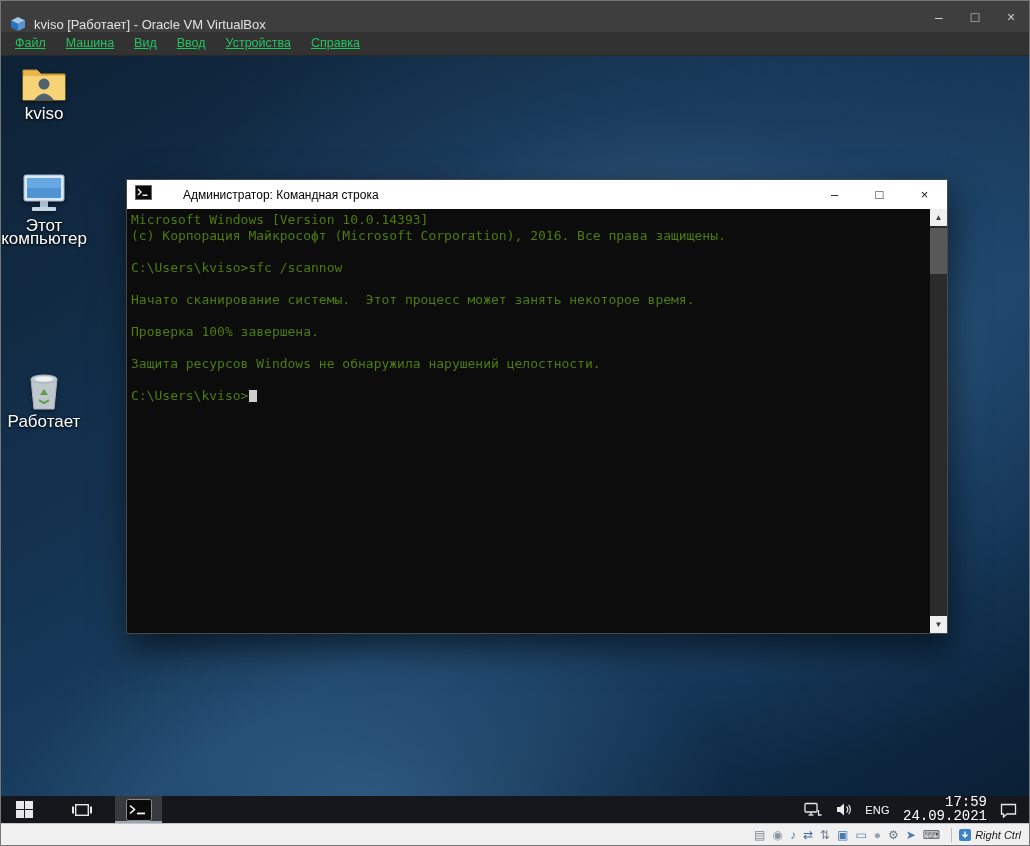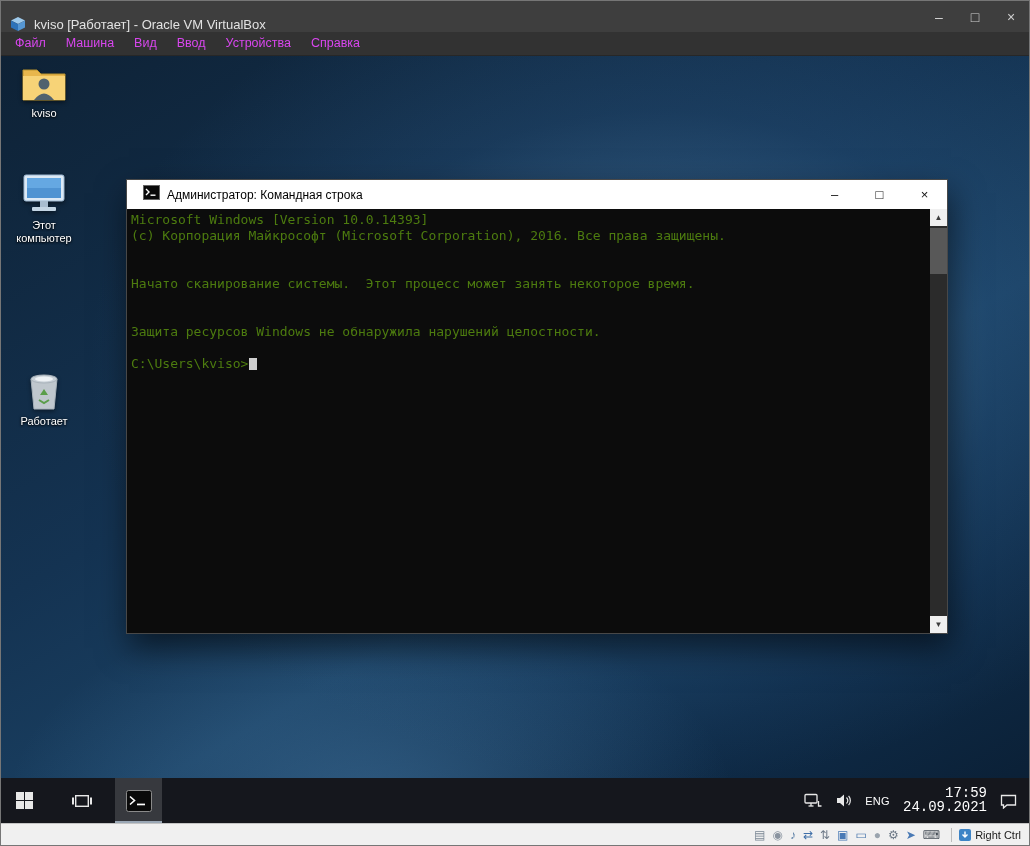--- a/index.html
+++ b/index.html
@@ -10,67 +10,67 @@
 
   
   .vbox-titlebar { flex: 0 0 31px; background: #3e3e3e; color: #e2e2e2; display: flex; align-items: flex-end; padding-left: 9px; font-size: 13px; }
   .vbox-appicon { display: flex; align-items: center; }
   .vbox-title { flex: 1; margin-left: 8px; white-space: nowrap; overflow: hidden; }
   .vbox-controls { display: flex; height: 100%; }
   .vbox-ctrl { width: 36px; display: flex; align-items: center; justify-content: center; color: #cfcfcf; font-size: 14px; cursor: default; }
 
   
   .vbox-menubar { flex: 0 0 23px; background: #323232; border-bottom: 1px solid #272727; display: flex; align-items: center; padding: 0 4px; }
-  .menu-item { padding: 0 10px; font-size: 12.5px; color: #d946ef; line-height: 23px; cursor: default; }
+  .menu-item { padding: 0 10px; font-size: 12.5px; color: #22c55e; line-height: 23px; cursor: default; text-decoration: underline; }
 
   
   .vm-screen { position: relative; flex: 1; overflow: hidden;
     background:
       radial-gradient(ellipse 760px 560px at 64% 40%, rgba(112,168,214,0.50), rgba(52,102,152,0.22) 45%, rgba(10,30,55,0) 75%),
       radial-gradient(ellipse 520px 300px at 36% 98%, rgba(95,155,205,0.35), rgba(10,30,55,0) 70%),
       linear-gradient(150deg, #0e2236 0%, #143352 40%, #1a4062 60%, #0f2c49 80%, #0a1e33 100%);
   }
 
   
   .desktop-icon { position: absolute; left: 2px; width: 82px; display: flex; flex-direction: column; align-items: center; gap: 4px; cursor: default; }
   .di-art { height: 42px; display: flex; align-items: flex-end; justify-content: center; filter: drop-shadow(0 2px 2px rgba(0,0,0,0.45)); }
-  .di-label { color: #ffffff; font-size: 11px; line-height: 13px; text-align: center; text-shadow: 0 1px 2px rgba(0,0,0,0.95), 0 0 3px rgba(0,0,0,0.6); }
+  .di-label { color: #ffffff; font-size: 17px; line-height: 13px; text-align: center; text-shadow: 0 1px 2px rgba(0,0,0,0.95), 0 0 3px rgba(0,0,0,0.6); }
 
   
   .cmd-window { position: absolute; left: 125px; top: 123px; width: 822px; height: 455px; display: flex; flex-direction: column; border: 1px solid #484848; box-shadow: 3px 14px 30px rgba(0,0,0,0.55); }
-  .cmd-titlebar { flex: 0 0 29px; background: #ffffff; display: flex; align-items: center; padding-left: 16px; }
+  .cmd-titlebar { flex: 0 0 29px; background: #ffffff; display: flex; align-items: center; padding-left: 8px; gap: 24px; }
   .cmd-title { flex: 1; margin-left: 7px; font-size: 12px; color: #000; white-space: nowrap; overflow: hidden; }
   .cmd-controls { display: flex; height: 100%; }
   .cmd-ctrl { width: 45px; display: flex; align-items: center; justify-content: center; font-size: 13px; color: #111; cursor: default; }
   .cmd-body { position: relative; flex: 1; background: #0c0c0c; overflow: hidden; }
   .console { position: absolute; top: 0; left: 0; right: 17px; bottom: 0; padding: 3px 4px 0 4px; font-family: "DejaVu Sans Mono", monospace; font-size: 13px; line-height: 16px; color: #4d7c0f; }
   .console-line { white-space: pre; min-height: 16px; }
   .cursor { display: inline-block; width: 8px; height: 12px; background: #cfcfcf; vertical-align: -2px; margin-left: 1px; }
   .cmd-scrollbar { position: absolute; top: 0; right: 0; bottom: 0; width: 17px; background: #2b2b2b; }
   .scroll-arrow { position: absolute; left: 0; width: 17px; height: 17px; background: #f0f0f0; color: #3c3c3c; font-size: 8px; display: flex; align-items: center; justify-content: center; }
   .scroll-up { top: 0; } .scroll-down { bottom: 0; }
   .scroll-thumb { position: absolute; top: 19px; left: 0; width: 17px; height: 46px; background: #585858; }
 
   
-  .taskbar { position: absolute; left: 0; right: 0; bottom: 0; height: 45px; background: #15171d; display: flex; align-items: stretch; z-index: 6; }
+  .taskbar { position: absolute; left: 0; right: 0; bottom: 0; height: 27px; background: #15171d; display: flex; align-items: stretch; z-index: 6; }
   .tb-btn { width: 47px; display: flex; align-items: center; justify-content: center; cursor: default; }
   .tb-btn.active { background: rgba(255,255,255,0.15); box-shadow: inset 0 -2px 0 #9aa7b5; }
   .tb-gap { width: 10px; }
   .tb-spacer { flex: 1; }
   .tray { display: flex; align-items: center; gap: 13px; padding: 0 12px; color: #fff; }
   .tray-ic { display: flex; align-items: center; cursor: default; }
   .tray-lang { font-size: 11px; letter-spacing: 0.3px; cursor: default; }
   .tray-clock { font-size: 14px; line-height: 13.5px; text-align: right; cursor: default; font-family: Liberation Mono, monospace; }
 
   
   .vbox-statusbar { flex: 0 0 22px; background: #f0f0f0; border-top: 1px solid #c4c4c4; display: flex; align-items: center; justify-content: flex-end; padding: 0 8px; gap: 2px; }
   .status-icons { display: flex; align-items: center; gap: 7px; margin-right: 4px; }
   .status-icon { font-size: 12px; line-height: 1; cursor: default; }
   .status-sep { width: 1px; height: 14px; background: #bdbdbd; margin: 0 5px; }
-  .hostkey { display: flex; align-items: flex-end; gap: 4px; }
+  .hostkey { display: flex; align-items: flex-end; gap: 4px; font-style: italic; }
   .hostkey-label { font-size: 11px; color: #1a1a1a; }
 </style>
 </head>
 <body>
 
 <div class="vbox-window">
 
   <div class="vbox-titlebar">
     <span class="vbox-appicon">
       <svg width="16" height="16" viewBox="0 0 16 16">
@@ -151,23 +151,25 @@
           <span class="cmd-ctrl">–</span>
           <span class="cmd-ctrl">□</span>
           <span class="cmd-ctrl">×</span>
         </div>
       </div>
       <div class="cmd-body">
         <div class="console">
             <div class="console-line">Microsoft Windows [Version 10.0.14393]</div>
             <div class="console-line">(c) Корпорация Майкрософт (Microsoft Corporation), 2016. Все права защищены.</div>
             <div class="console-line"></div>
+            <div class="console-line">C:\Users\kviso&gt;sfc /scannow</div>
             <div class="console-line"></div>
             <div class="console-line">Начато сканирование системы.  Этот процесс может занять некоторое время.</div>
             <div class="console-line"></div>
+            <div class="console-line">Проверка 100% завершена.</div>
             <div class="console-line"></div>
             <div class="console-line">Защита ресурсов Windows не обнаружила нарушений целостности.</div>
             <div class="console-line"></div>
             <div class="console-line">C:\Users\kviso&gt;<span class="cursor"></span></div>
           </div>
         <div class="cmd-scrollbar">
           <div class="scroll-arrow scroll-up">▲</div>
           <div class="scroll-thumb"></div>
           <div class="scroll-arrow scroll-down">▼</div>
         </div>

